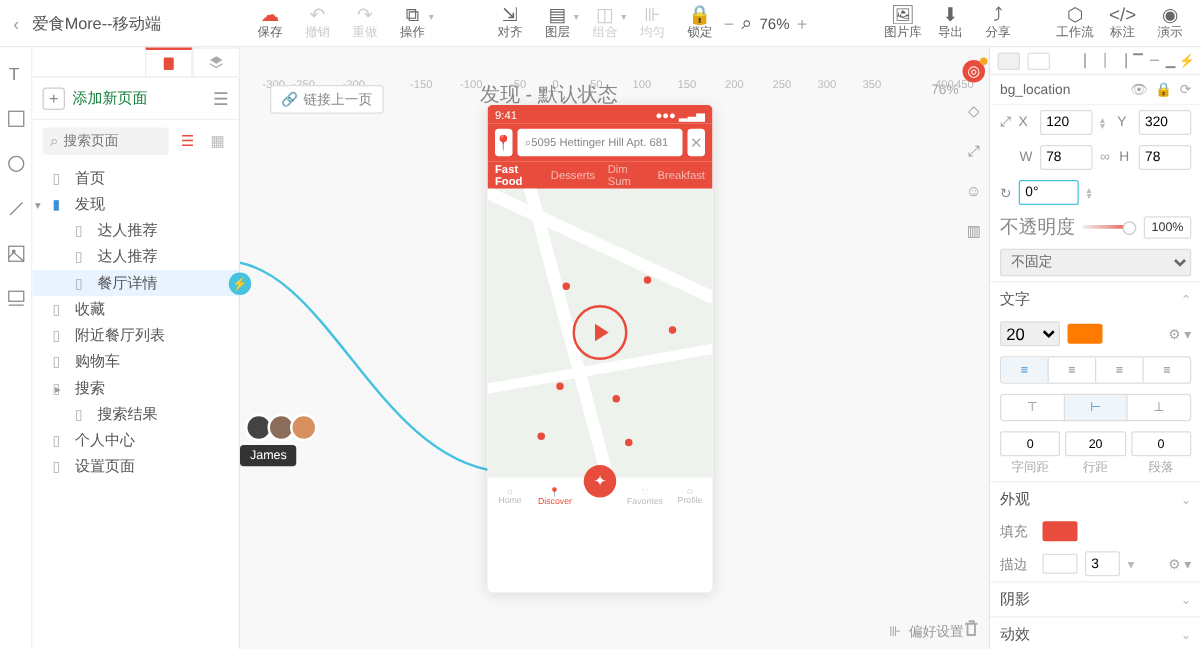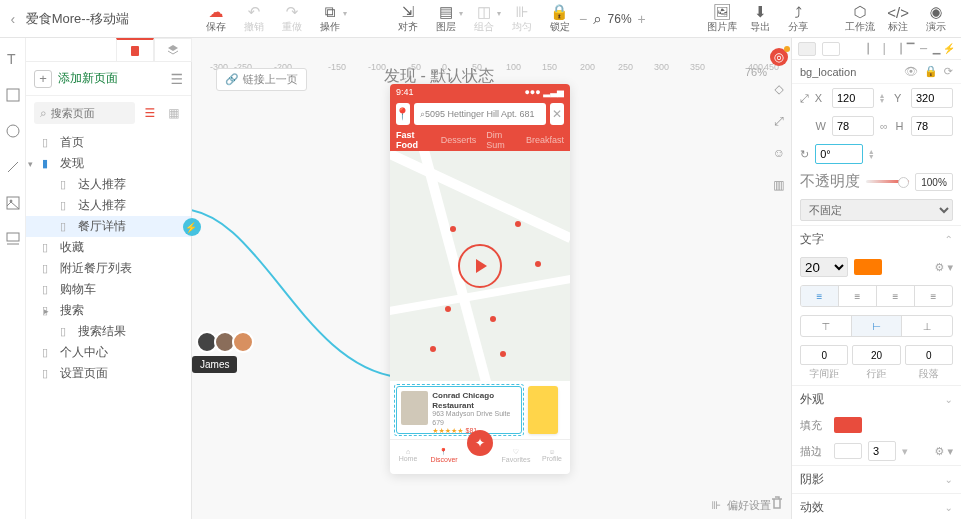--- a/index.html
+++ b/index.html
@@ -402,31 +402,20 @@
       <div class="road" style="left:-10px;top:140px;width:200px;height:8px;transform:rotate(-10deg);"></div>
       <div class="pin" style="left:60px;top:75px;"></div>
       <div class="pin" style="left:125px;top:70px;"></div>
       <div class="pin" style="left:145px;top:110px;"></div>
       <div class="pin" style="left:55px;top:155px;"></div>
       <div class="pin" style="left:100px;top:165px;"></div>
       <div class="pin" style="left:40px;top:195px;"></div>
       <div class="pin" style="left:110px;top:200px;"></div>
       <div class="play"></div>
     </div>
-    <div class="ph-cards">
-      <div class="card sel">
-        <div class="img"></div>
-        <div class="txt">
-          <div class="nm">Conrad Chicago Restaurant</div>
-          <div class="addr">963 Madyson Drive Suite 679</div>
-          <div class="stars"><span>★★★★★</span> <span style="color:#e84c3d">$81</span></div>
-        </div>
-      </div>
-      <div class="card2" style="background:#ffd54a;"></div>
-    </div>
     <div class="ph-nav">
       <div class="ni"><div>⌂</div><span>Home</span></div>
       <div class="ni act"><div>📍</div><span>Discover</span></div>
       <div class="ni"></div>
       <div class="ni"><div>♡</div><span>Favorites</span></div>
       <div class="ni"><div>☺</div><span>Profile</span></div>
       <div class="big">✦</div>
     </div>
   </div>
 

